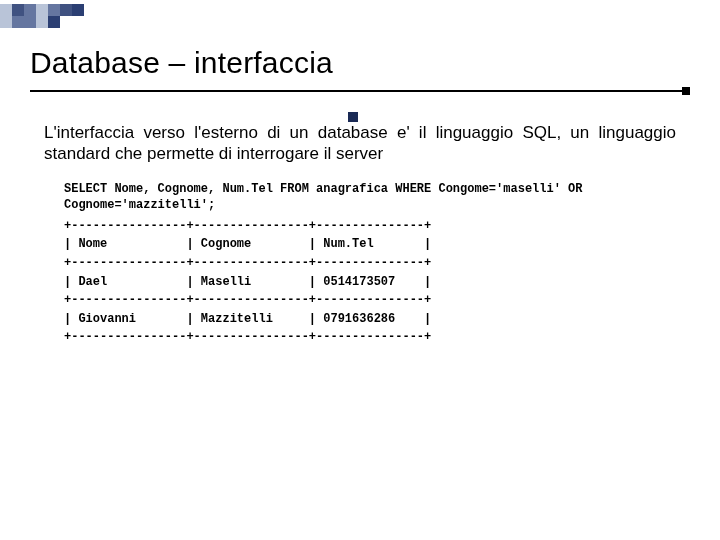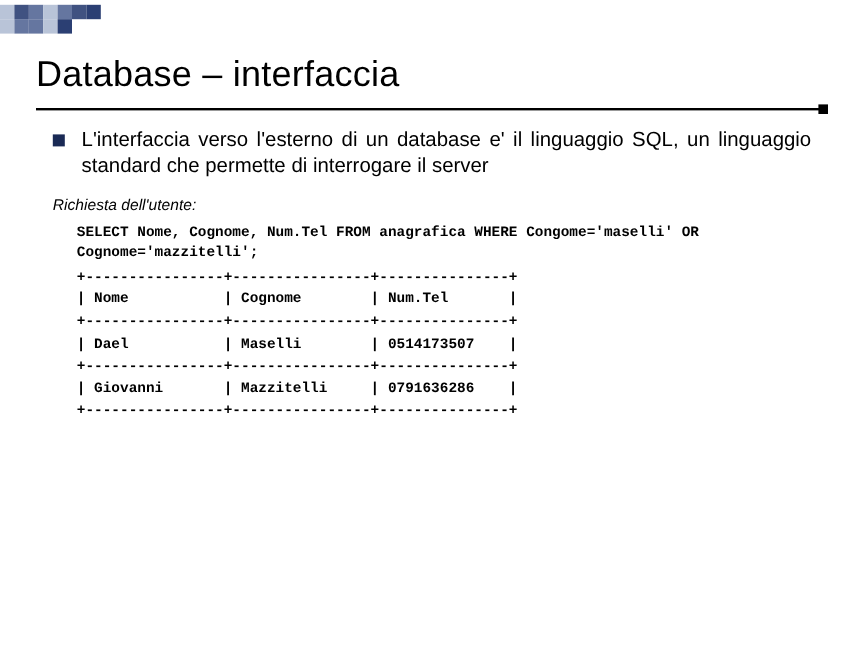--- a/index.html
+++ b/index.html
@@ -38,22 +38,23 @@
     position: absolute;
     right: 0; top: -3px;
     width: 8px; height: 8px;
     background: #000;
   }
   .content {
     padding: 0 44px 0 44px;
   }
   .bullet-item {
     display: flex;
-    align-items: flex-start;
+    align-items: center;
     margin-bottom: 14px;
+    flex-direction: column;
   }
   .bmark {
     width: 10px; height: 10px;
     background: #1a2a55;
     flex: 0 0 10px;
     margin-top: 6px;
     margin-right: 14px;
   }
   .btext {
     font-size: 17px;
@@ -106,21 +107,20 @@
 <div class="rule"></div>
 
 <div class="content">
 
   <div class="bullet-item">
     <div class="bmark"></div>
     <div class="btext">L'interfaccia verso l'esterno di un database e' il linguaggio SQL, un linguaggio standard che permette di interrogare il server</div>
   </div>
 
 
-  <div class="subhead">Richiesta dell'utente:</div>
 
   <div class="codeblock"><span>SELECT Nome, Cognome, Num.Tel FROM anagrafica WHERE Congome='maselli' OR</span>
 <span>Cognome='mazzitelli';</span></div>
 
 
   <div class="tableblock"><span>+----------------+----------------+---------------+</span>
 <span>| Nome           | Cognome        | Num.Tel       |</span>
 <span>+----------------+----------------+---------------+</span>
 <span>| Dael           | Maselli        | 0514173507    |</span>
 <span>+----------------+----------------+---------------+</span>

